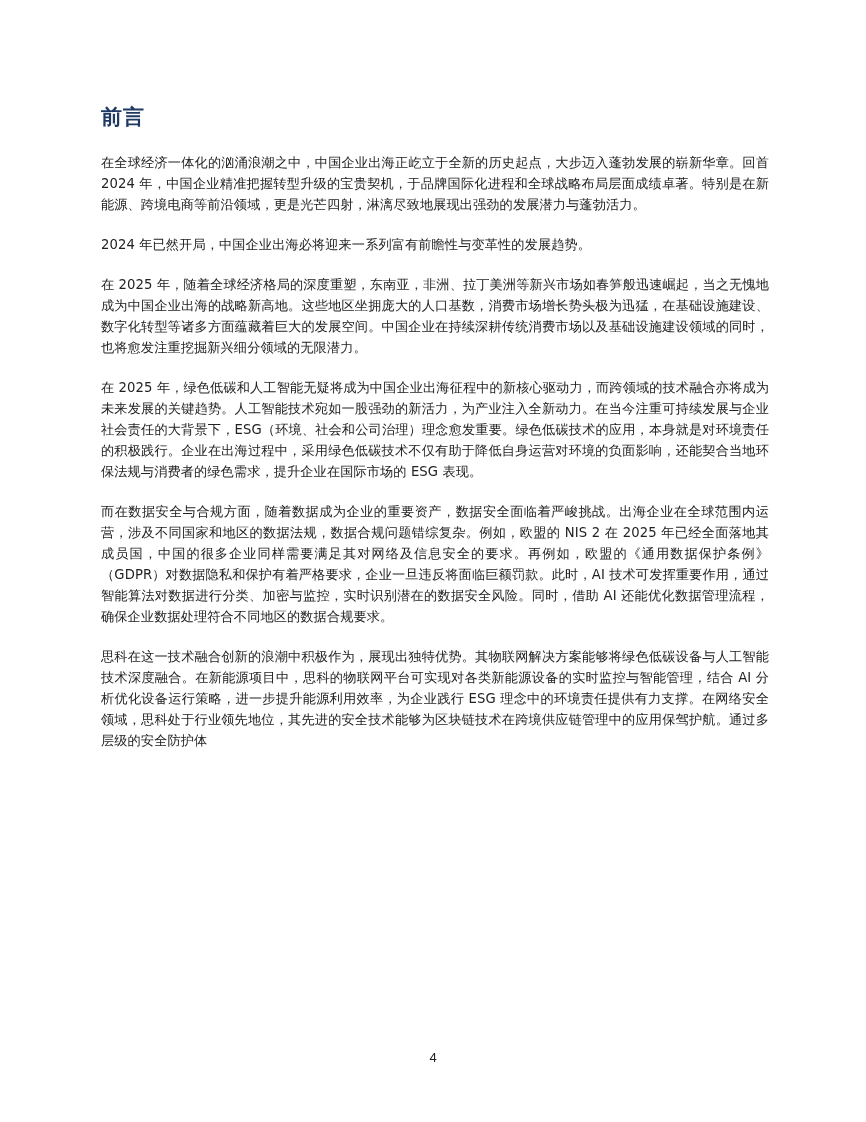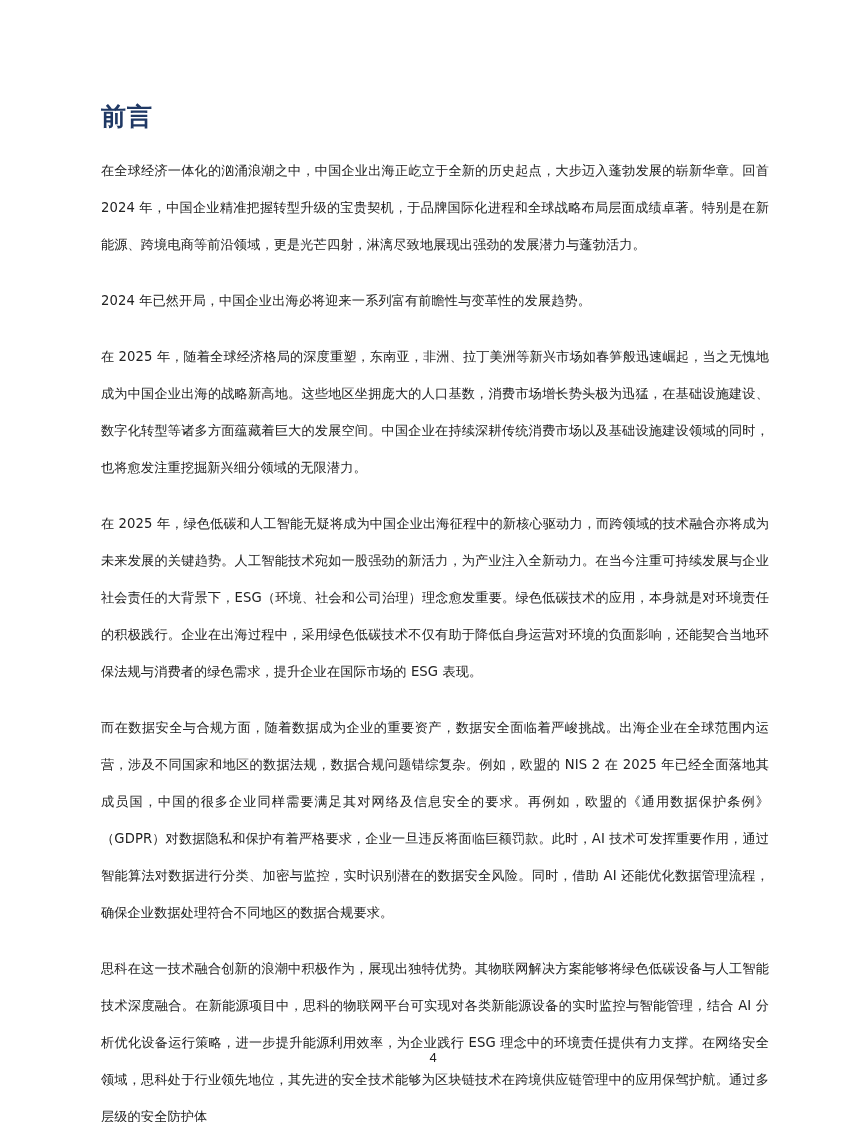--- a/index.html
+++ b/index.html
@@ -3,28 +3,28 @@
   <meta charset="utf-8">
   <style>
     html, body { margin: 0; padding: 0; background: #ffffff; }
     body {
       width: 866px; height: 1122px; position: relative; overflow: hidden;
       font-family: "DejaVu Sans", "Liberation Sans", sans-serif;
       color: #222222;
     }
     .page-title {
       position: absolute; left: 101px; top: 100px;
-      font-size: 25px; font-weight: bold; color: #1f3864;
+      font-size: 21px; font-weight: bold; color: #1f3864;
       letter-spacing: 1px; line-height: 34px; margin: 0;
     }
     .content {
       position: absolute; left: 101px; top: 152px; width: 668px;
     }
     .para {
-      font-size: 13.2px; line-height: 37px; margin: 0 0 19px 0;
+      font-size: 13.2px; line-height: 21px; margin: 0 0 19px 0;
       text-align: justify; letter-spacing: 0.1px;
     }
     .page-number {
       position: absolute; left: 0; width: 866px; top: 1050px;
       text-align: center; font-size: 13px; color: #222222;
       font-family: "Liberation Sans", sans-serif;
     }
   </style>
 </head>
 <body>

